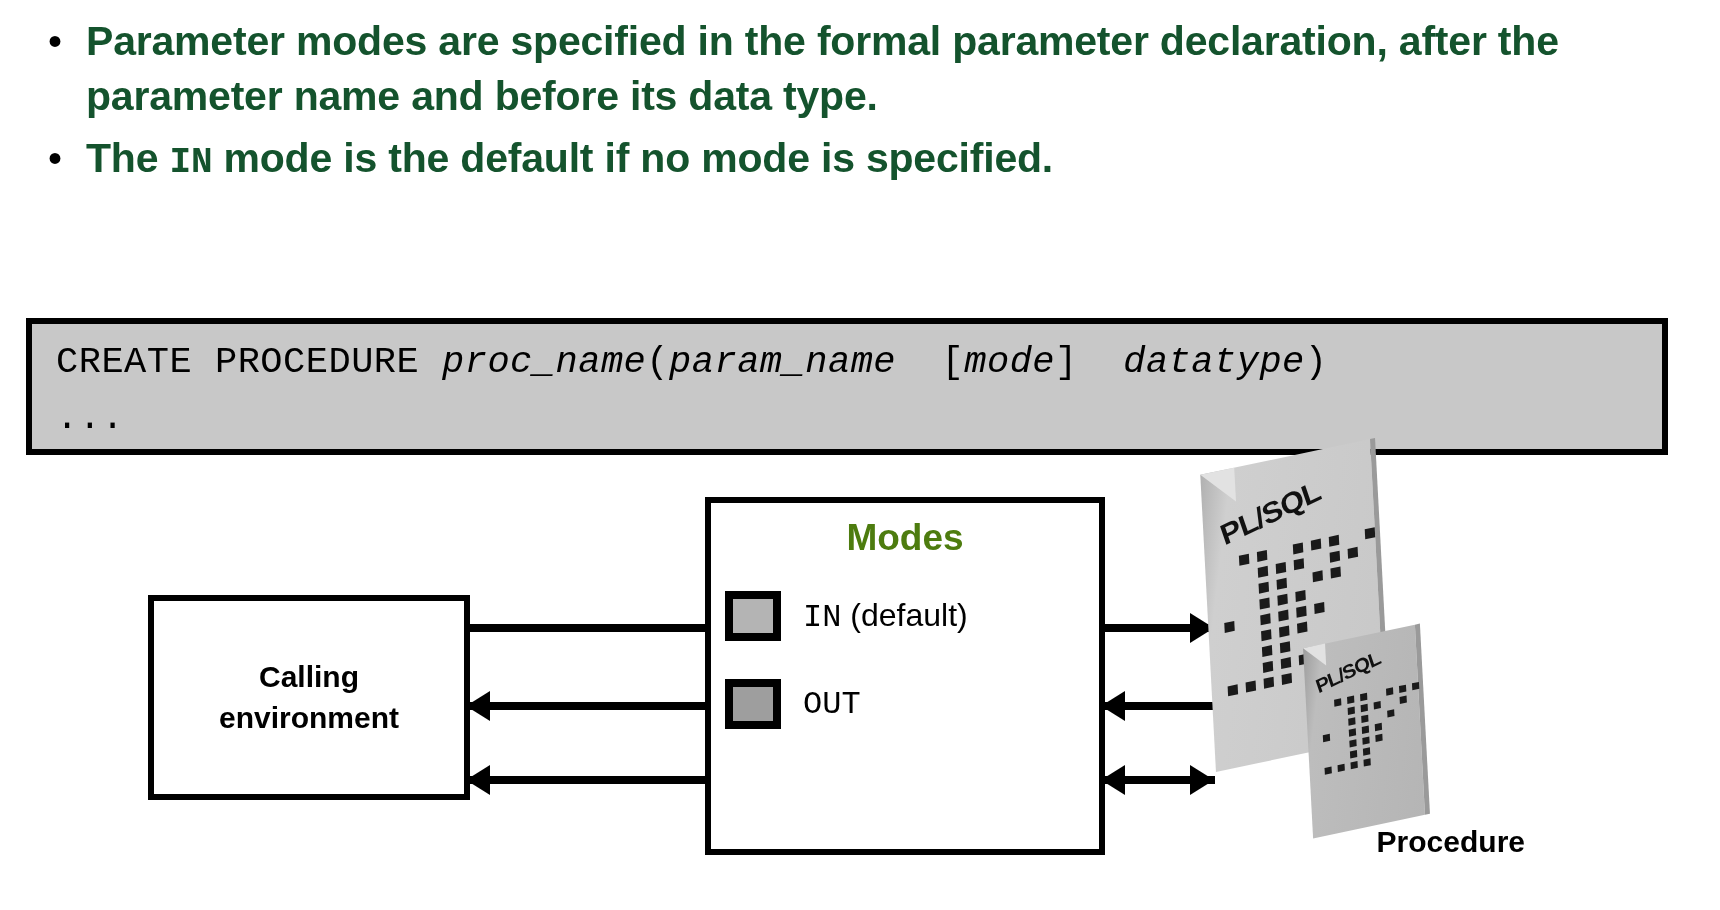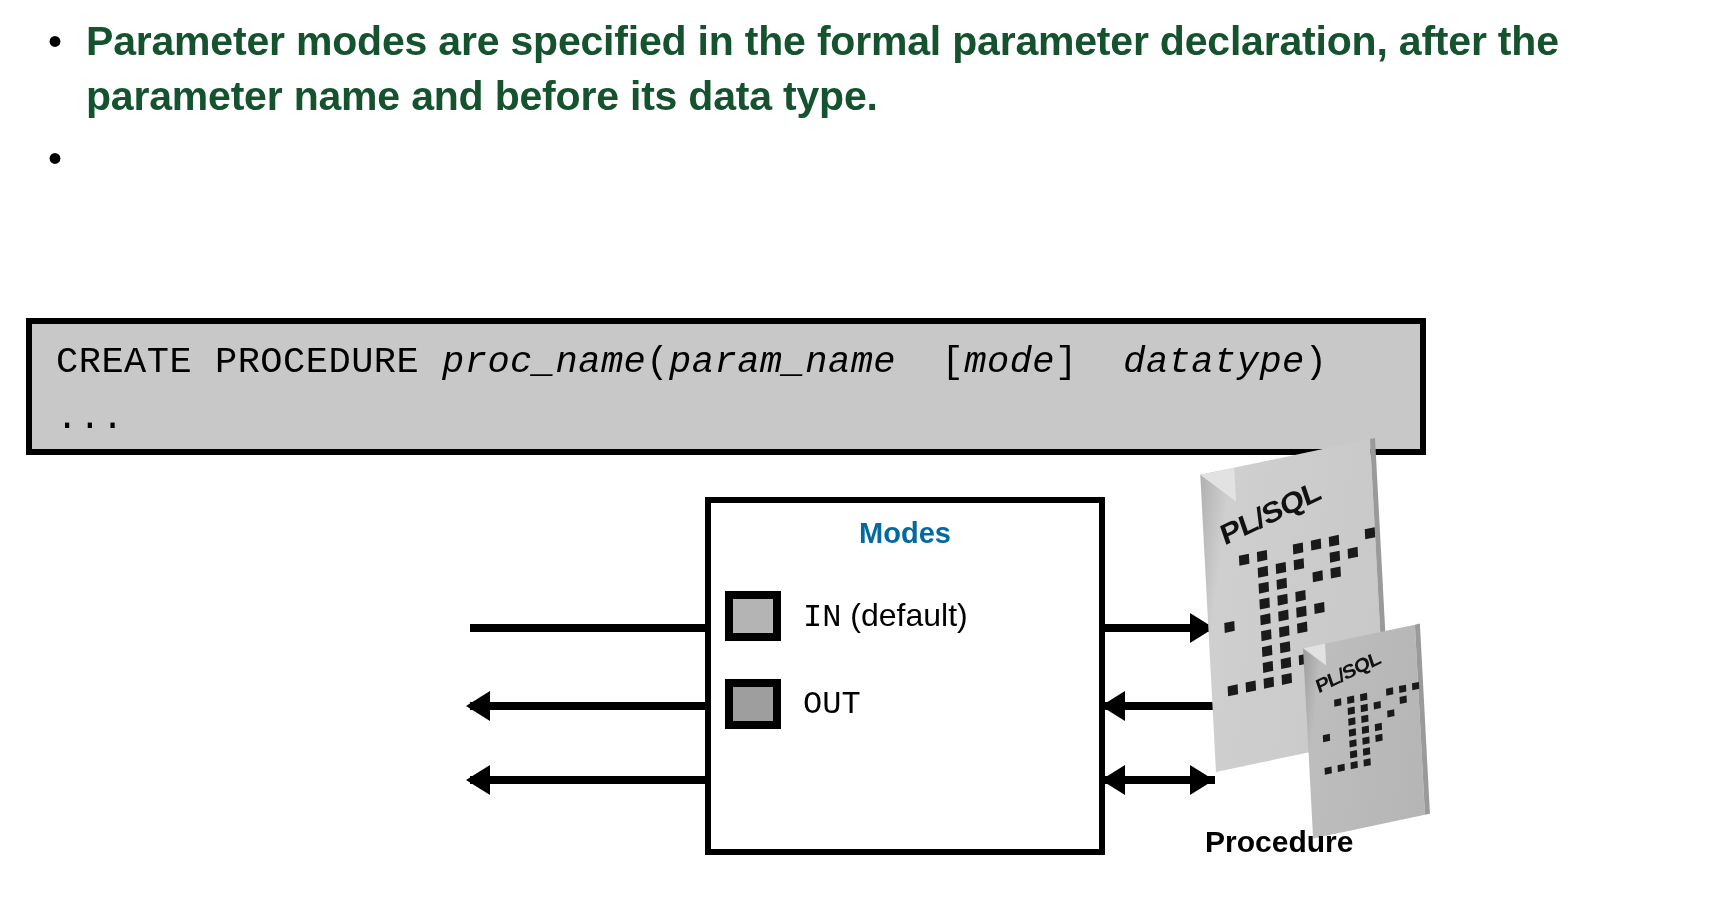--- a/index.html
+++ b/index.html
@@ -50,21 +50,21 @@
     font-family: "Liberation Mono", "DejaVu Sans Mono", monospace;
     font-weight: bold;
     font-size: 36px;
   }
 
   
   .code-block {
     position: absolute;
     left: 26px;
     top: 318px;
-    width: 1400px;
+    width: 1642px;
     height: 137px;
     background: #c8c8c8;
     border: 6px solid #000000;
     box-sizing: border-box;
     padding: 10px 0 0 24px;
   }
   .code-line {
     font-family: "Liberation Mono", "DejaVu Sans Mono", monospace;
     font-size: 37px;
     line-height: 56px;
@@ -115,23 +115,23 @@
     border: 6px solid #000000;
     box-sizing: border-box;
     background: #ffffff;
   }
   .modes-title {
     position: absolute;
     top: 14px;
     left: 0;
     width: 100%;
     text-align: center;
-    font-size: 29px;
+    font-size: 37px;
     font-weight: bold;
-    color: #0369a1;
+    color: #4d7c0f;
   }
   .mode-row {
     position: absolute;
     left: 14px;
     display: flex;
     align-items: center;
   }
   .mode-row.r1 { top: 88px; }
   .mode-row.r2 { top: 176px; }
   .mode-row.r3 { top: 240px; }
@@ -232,51 +232,58 @@
   }
   .plsql-page.back .dot { width: 10px; height: 10px; margin: 3px 4px; }
   .plsql-page.front .dot { width: 7px; height: 7px; margin: 2px 3px; }
   .dot.blank { background: transparent; }
 
   .procedure-label {
     position: absolute;
     left: 1205px;
     top: 370px;
     width: 320px;
-    text-align: left;
+    text-align: right;
     font-size: 30px;
     font-weight: bold;
     color: #000000;
   }
 </style>
 </head>
 <body>
 
 <div id="page">
 
   <div class="bullets">
 
     <div class="bullet-row">
       <div class="bullet-dot">•</div>
       <div class="bullet-text">Parameter modes are specified in the formal parameter declaration, after the parameter name and before its data type.</div>
     </div>
 
     <div class="bullet-row">
       <div class="bullet-dot">•</div>
+      <div class="bullet-text"><span>The </span><span class="mono-inline">IN</span><span> mode is the default if no mode is specified.</span></div>
     </div>
 
   </div>
 
   <div class="code-block">
     <div class="code-line"><span>CREATE PROCEDURE </span><span class="code-ital">proc_name</span><span>(</span><span class="code-ital">param_name</span><span>  </span><span>[</span><span class="code-ital">mode</span><span>]</span><span>  </span><span class="code-ital">datatype</span><span>)</span></div>
     <div class="code-line">...</div>
   </div>
 
   <div class="diagram">
 
+    <div class="box-calling">
+      <div class="box-calling-label">
+        <div>Calling</div>
+        <div>environment</div>
+      </div>
+    </div>
 
     <div class="arrow-line" style="left:470px; top:169px; width:258px;"></div>
     <div class="arrow-head right" style="left:706px; top:158px;"></div>
 
     <div class="arrow-line" style="left:470px; top:247px; width:258px;"></div>
     <div class="arrow-head left" style="left:466px; top:236px;"></div>
 
     <div class="arrow-line" style="left:470px; top:321px; width:258px;"></div>
     <div class="arrow-head left" style="left:466px; top:310px;"></div>
     <div class="arrow-head right" style="left:706px; top:310px;"></div>

